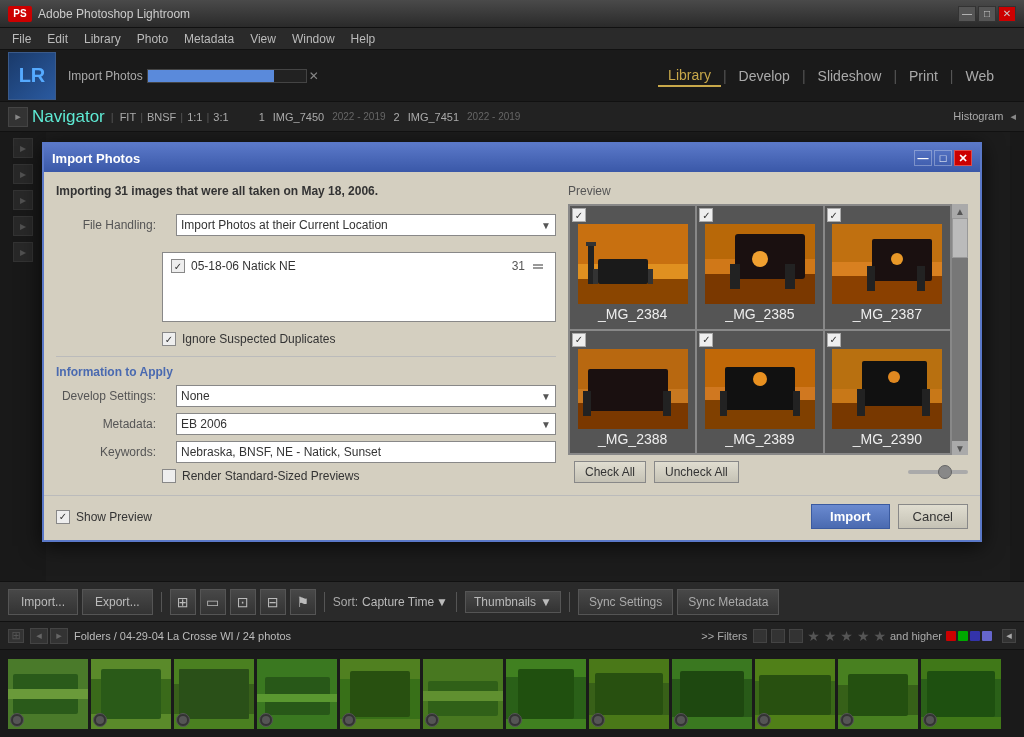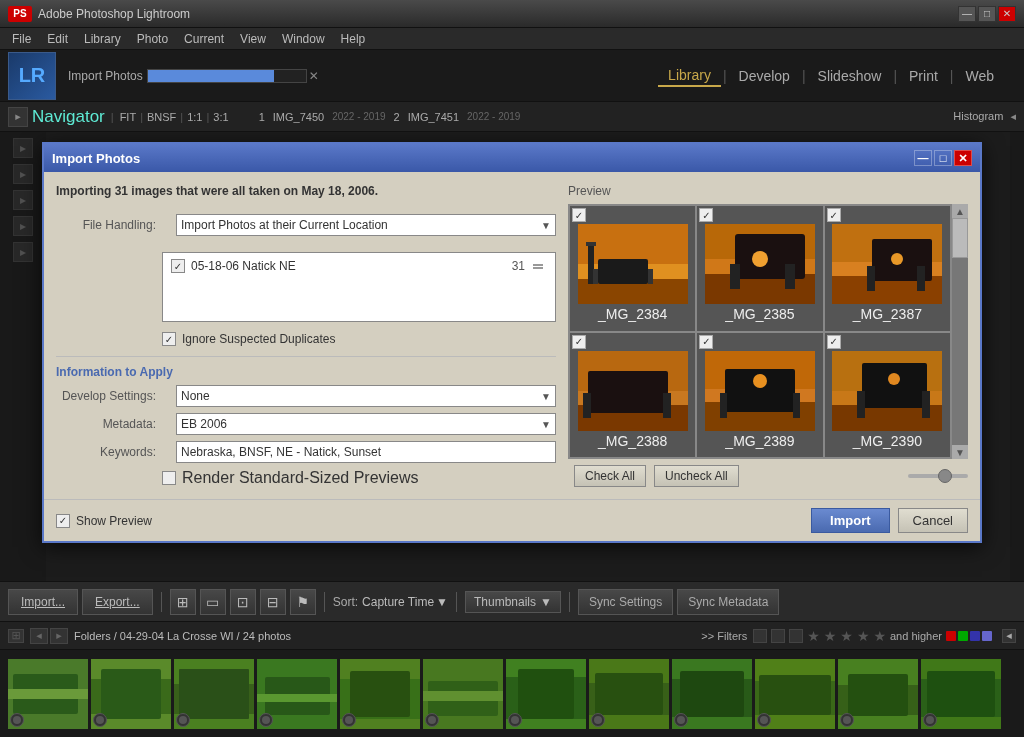--- a/index.html
+++ b/index.html
@@ -245,21 +245,21 @@
       padding: 0 4px;
       display: flex;
       align-items: center;
     }
 
     .render-checkbox-row {
       margin-left: 106px;
       display: flex;
       align-items: center;
       gap: 6px;
-      font-size: 16px;
+      font-size: 12px;
       color: #333;
     }
 
     
     #dialog-right {
       width: 400px;
       display: flex;
       flex-direction: column;
     }
     #preview-label {
@@ -369,21 +369,20 @@
       border-top: 1px solid #111;
     }
     .toolbar-btn {
       background: linear-gradient(to bottom, #484848, #333);
       border: 1px solid #555;
       color: #bbb;
       padding: 3px 12px;
       font-size: 12px;
       cursor: pointer;
       height: 26px;
-      text-decoration: underline;
     }
     .toolbar-icon-btn {
       background: linear-gradient(to bottom, #484848, #333);
       border: 1px solid #555;
       color: #bbb;
       width: 26px; height: 26px;
       display: flex; align-items: center; justify-content: center;
       cursor: pointer; font-size: 14px;
     }
     .toolbar-sep { width: 1px; height: 20px; background: #555; margin: 0 4px; }
@@ -488,21 +487,21 @@
       <div class="win-btn">□</div>
       <div class="win-btn" style="background:#c00;">✕</div>
     </div>
   </div>
 
   <div id="menu-bar">
     <span>File</span>
     <span>Edit</span>
     <span>Library</span>
     <span>Photo</span>
-    <span>Current</span>
+    <span>Metadata</span>
     <span>View</span>
     <span>Window</span>
     <span>Help</span>
   </div>
 
   <div id="top-area">
     <div id="lr-badge">LR</div>
     <div id="import-label">Import Photos</div>
     <div id="import-bar">
       <div style="width:100%; height:100%; background: linear-gradient(to right, #5a8adb 80%, transparent 80%);"></div>

